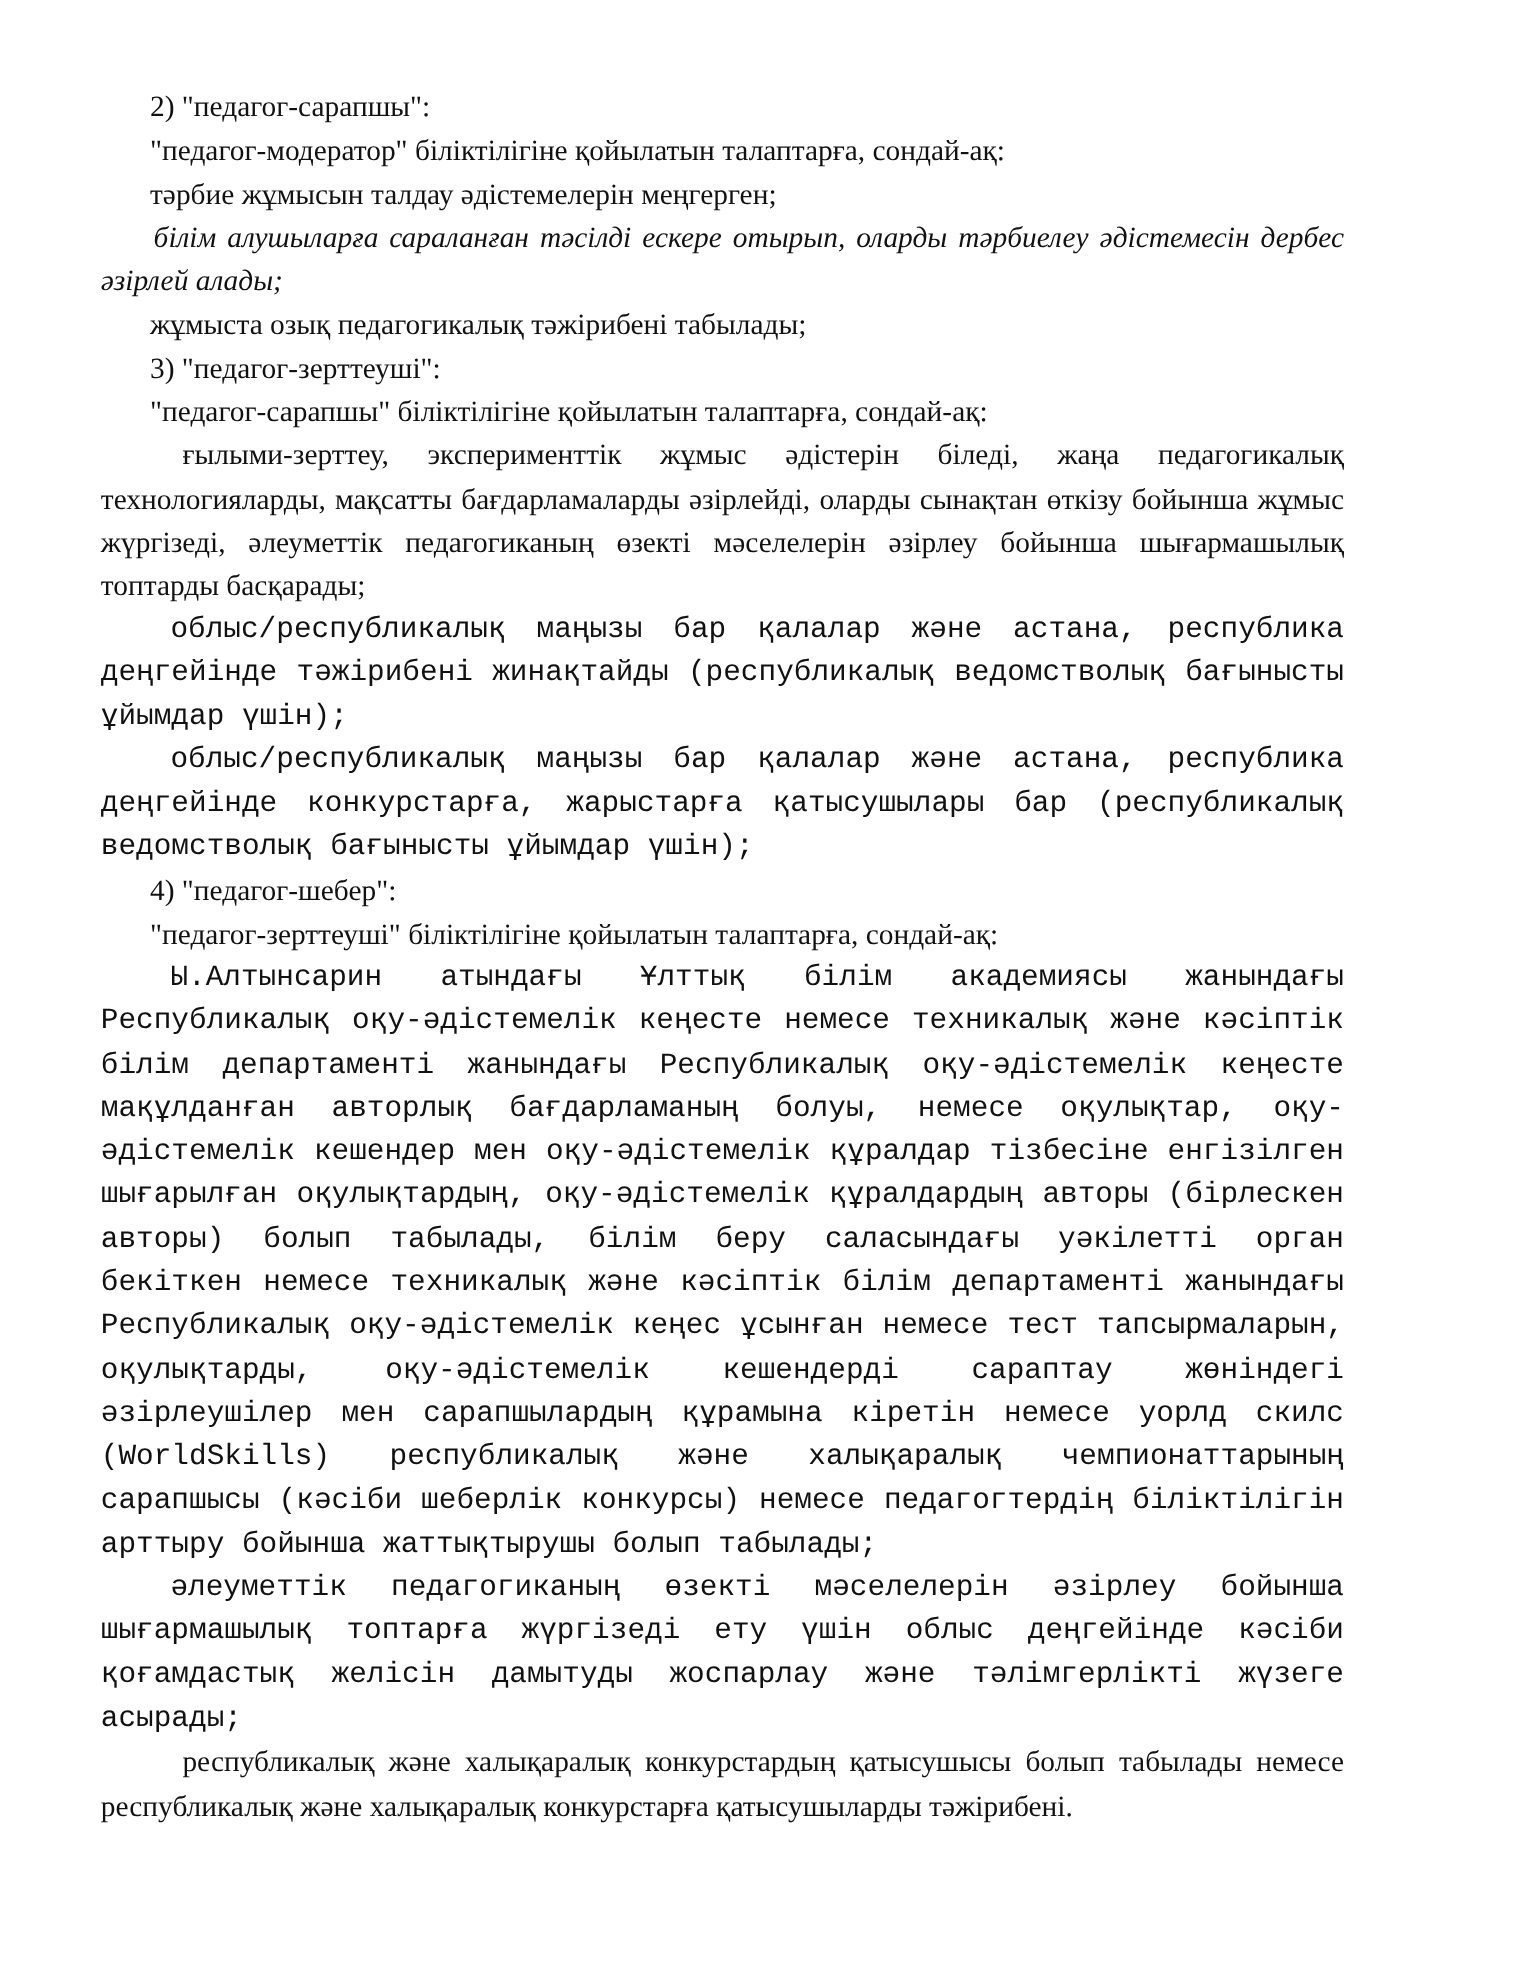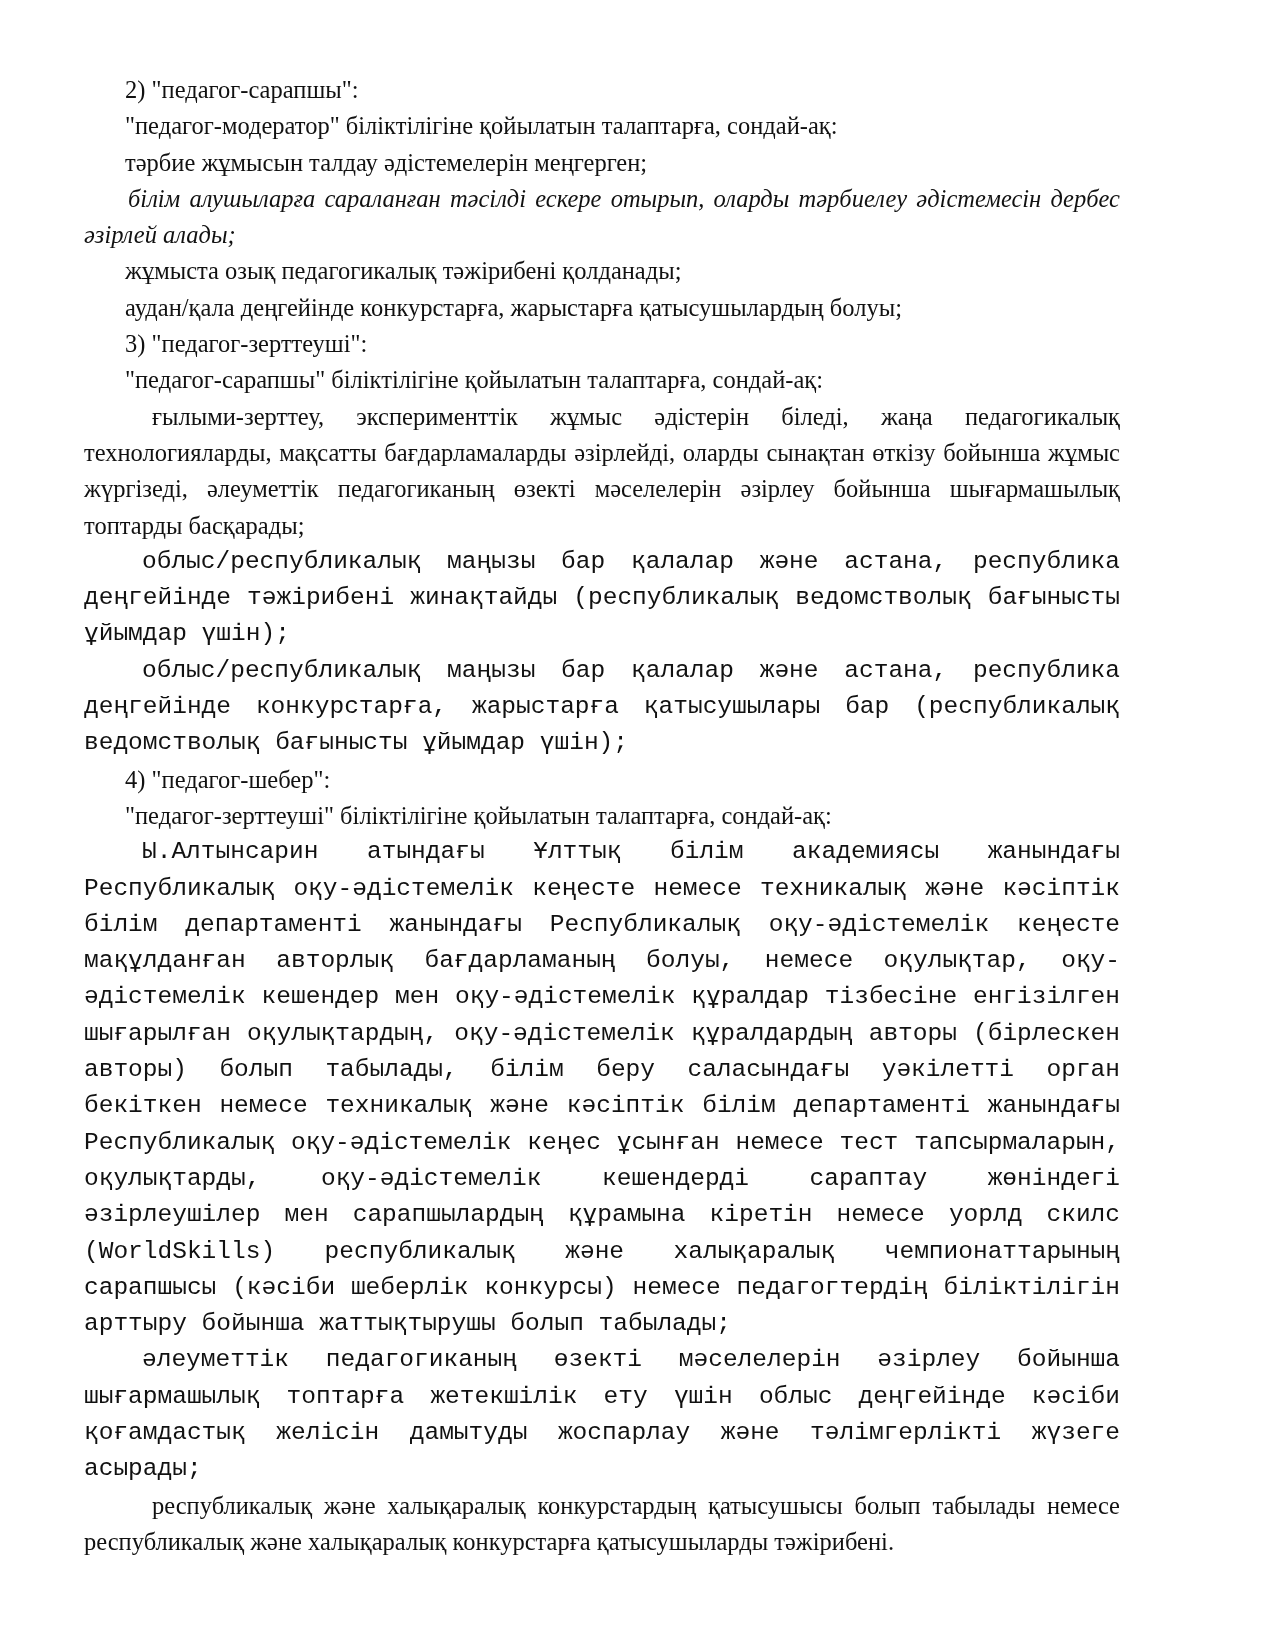--- a/index.html
+++ b/index.html
@@ -21,25 +21,24 @@
   .ind4 { text-indent: 68px; font-family: Liberation Serif, serif; }
 </style>
 </head>
 <body>
 
 <div class="page">
   <p class="p ind1">2) "педагог-сарапшы":</p>
   <p class="p ind1">"педагог-модератор" біліктілігіне қойылатын талаптарға, сондай-ақ:</p>
   <p class="p ind1">тәрбие жұмысын талдау әдістемелерін меңгерген;</p>
   <p class="p ind2">білім алушыларға сараланған тәсілді ескере отырып, оларды тәрбиелеу әдістемесін дербес әзірлей алады;</p>
-  <p class="p ind1">жұмыста озық педагогикалық тәжірибені қолданады;</p>
-  <p class="p ind1">аудан/қала деңгейінде конкурстарға, жарыстарға қатысушылардың болуы;</p>
+  <p class="p ind1">жұмыста озық педагогикалық тәжірибені табылады;</p>
   <p class="p ind1">3) "педагог-зерттеуші":</p>
   <p class="p ind1">"педагог-сарапшы" біліктілігіне қойылатын талаптарға, сондай-ақ:</p>
   <p class="p ind4">ғылыми-зерттеу, эксперименттік жұмыс әдістерін біледі, жаңа педагогикалық технологияларды, мақсатты бағдарламаларды әзірлейді, оларды сынақтан өткізу бойынша жұмыс жүргізеді, әлеуметтік педагогиканың өзекті мәселелерін әзірлеу бойынша шығармашылық топтарды басқарады;</p>
   <p class="p ind3">облыс/республикалық маңызы бар қалалар және астана, республика деңгейінде тәжірибені жинақтайды (республикалық ведомстволық бағынысты ұйымдар үшін);</p>
   <p class="p ind3">облыс/республикалық маңызы бар қалалар және астана, республика деңгейінде конкурстарға, жарыстарға қатысушылары бар (республикалық ведомстволық бағынысты ұйымдар үшін);</p>
   <p class="p ind1">4) "педагог-шебер":</p>
   <p class="p ind1">"педагог-зерттеуші" біліктілігіне қойылатын талаптарға, сондай-ақ:</p>
   <p class="p ind3">Ы.Алтынсарин атындағы Ұлттық білім академиясы жанындағы Республикалық оқу-әдістемелік кеңесте немесе техникалық және кәсіптік білім департаменті жанындағы Республикалық оқу-әдістемелік кеңесте мақұлданған авторлық бағдарламаның болуы, немесе оқулықтар, оқу-әдістемелік кешендер мен оқу-әдістемелік құралдар тізбесіне енгізілген шығарылған оқулықтардың, оқу-әдістемелік құралдардың авторы (бірлескен авторы) болып табылады, білім беру саласындағы уәкілетті орган бекіткен немесе техникалық және кәсіптік білім департаменті жанындағы Республикалық оқу-әдістемелік кеңес ұсынған немесе тест тапсырмаларын, оқулықтарды, оқу-әдістемелік кешендерді сараптау жөніндегі әзірлеушілер мен сарапшылардың құрамына кіретін немесе уорлд скилс (WorldSkills) республикалық және халықаралық чемпионаттарының сарапшысы (кәсіби шеберлік конкурсы) немесе педагогтердің біліктілігін арттыру бойынша жаттықтырушы болып табылады;</p>
-  <p class="p ind3">әлеуметтік педагогиканың өзекті мәселелерін әзірлеу бойынша шығармашылық топтарға жетекшілік ету үшін облыс деңгейінде кәсіби қоғамдастық желісін дамытуды жоспарлау және тәлімгерлікті жүзеге асырады;</p>
+  <p class="p ind3">әлеуметтік педагогиканың өзекті мәселелерін әзірлеу бойынша шығармашылық топтарға жүргізеді ету үшін облыс деңгейінде кәсіби қоғамдастық желісін дамытуды жоспарлау және тәлімгерлікті жүзеге асырады;</p>
   <p class="p ind4">республикалық және халықаралық конкурстардың қатысушысы болып табылады немесе республикалық және халықаралық конкурстарға қатысушыларды тәжірибені.</p>
 </div>
 
 </body></html>

